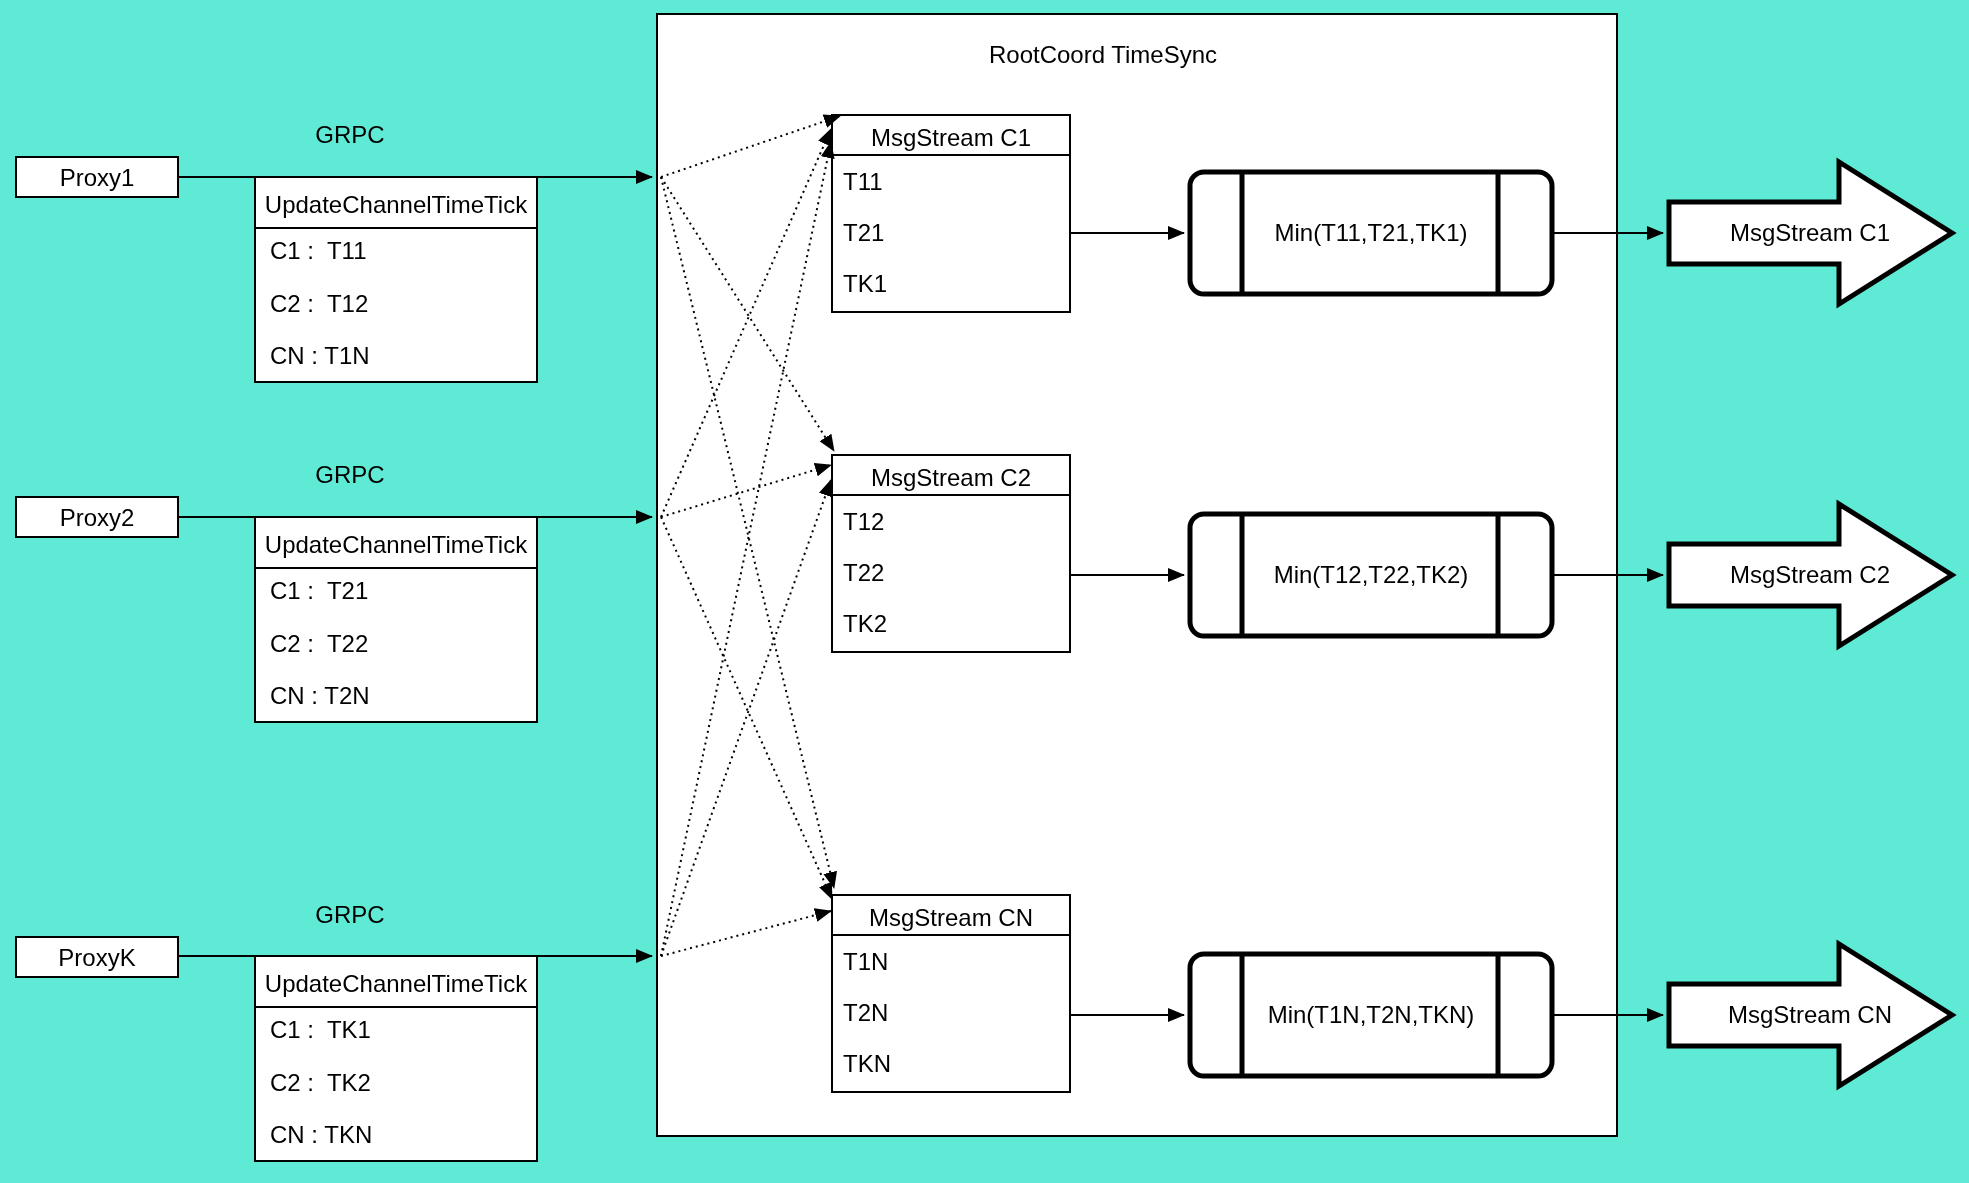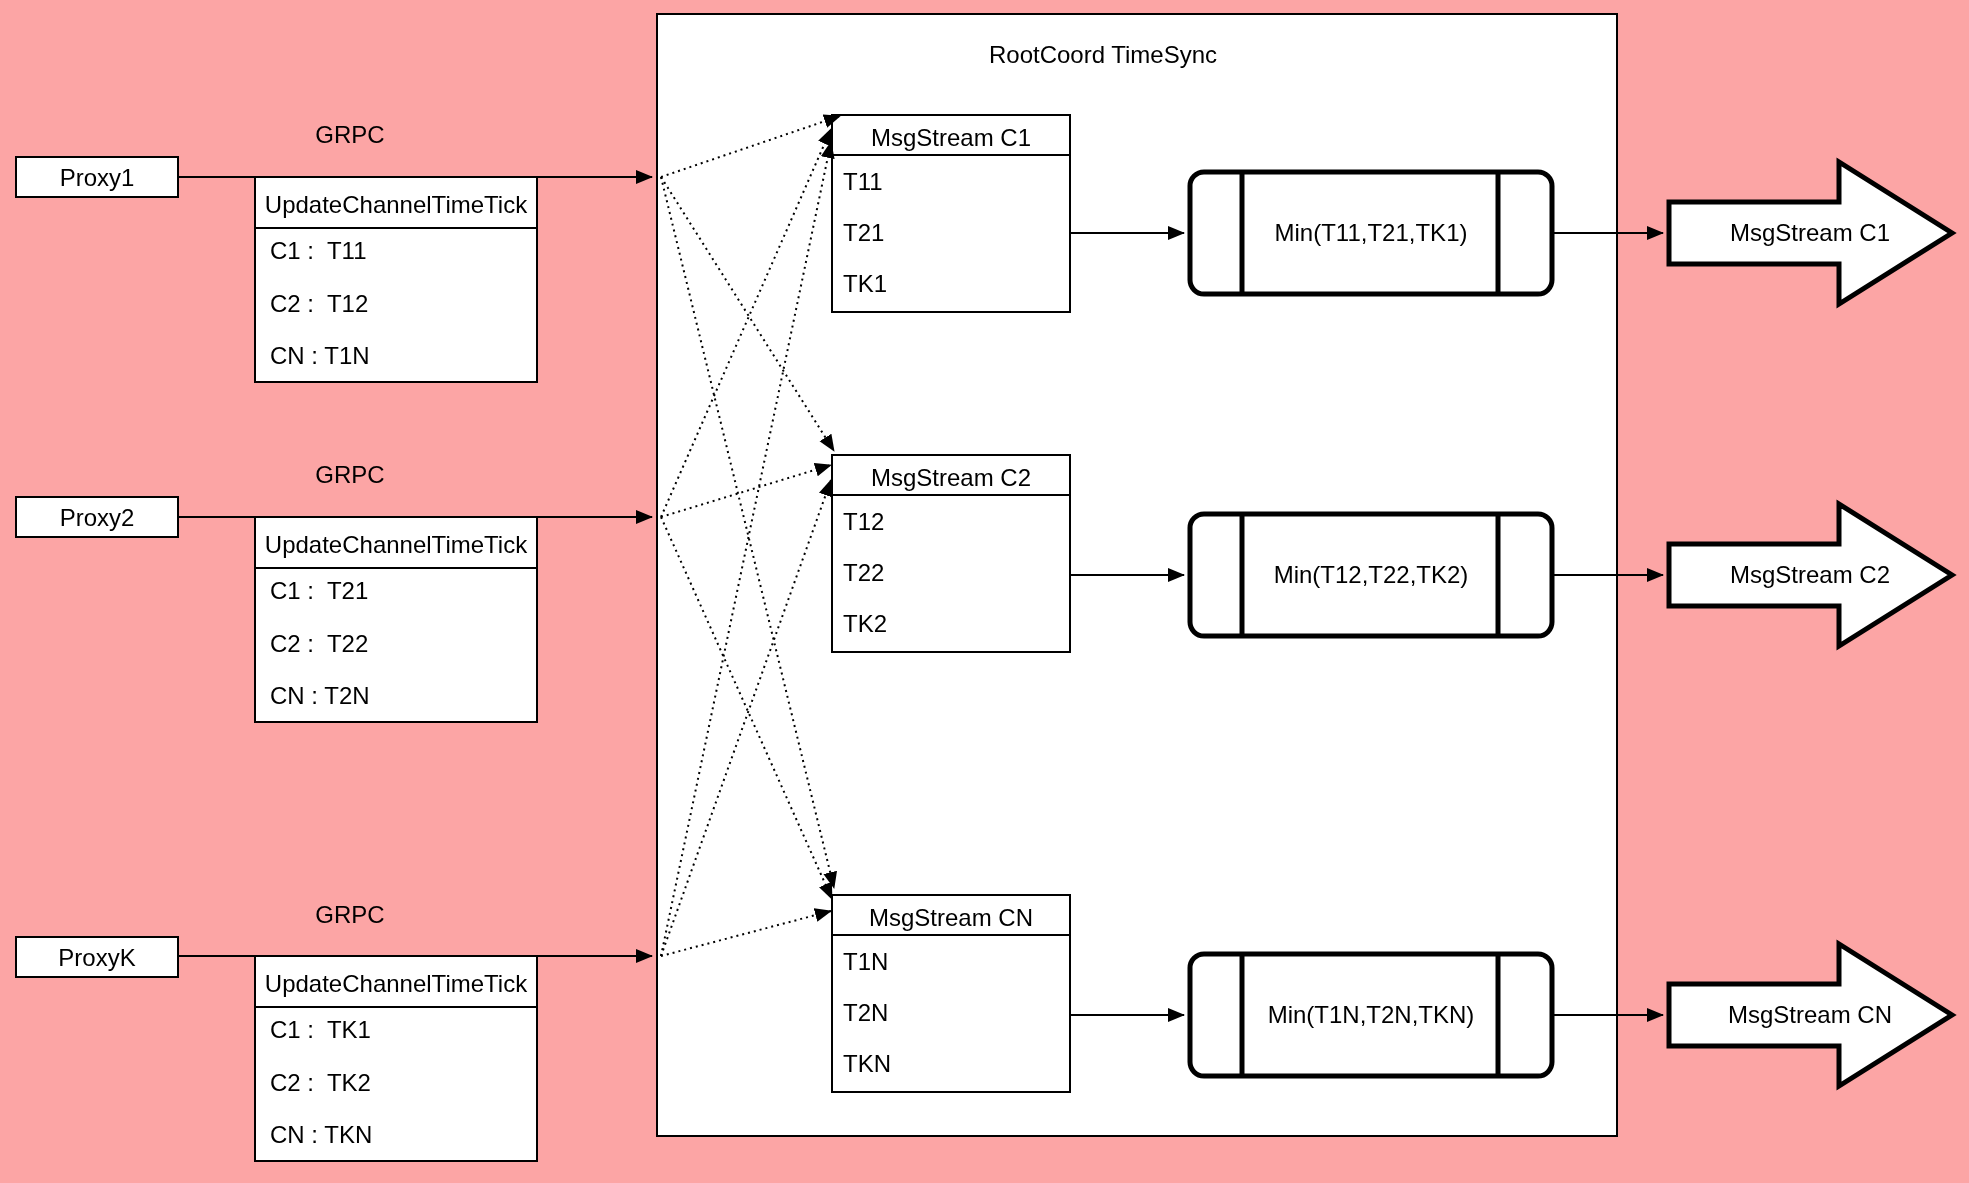--- a/index.html
+++ b/index.html
@@ -1,16 +1,16 @@
 <!DOCTYPE html>
 <html><head>
 <meta charset="utf-8">
 <style>
   html, body { margin: 0; padding: 0; background: #ffffff; }
-  .stage { position: relative; width: 1969px; height: 1183px; background: #fca5a5; }
+  .stage { position: relative; width: 1969px; height: 1183px; background: #5eead4; }
   svg { display: block; }
   text {
     font-family: "Liberation Sans", sans-serif;
     font-size: 24px;
     fill: #000000;
     white-space: pre;
   }
   .shape { fill: #ffffff; stroke: #000000; stroke-width: 2; }
   .thick { fill: #ffffff; stroke: #000000; stroke-width: 5; }
   .edge  { stroke: #000000; stroke-width: 2; fill: none; }

